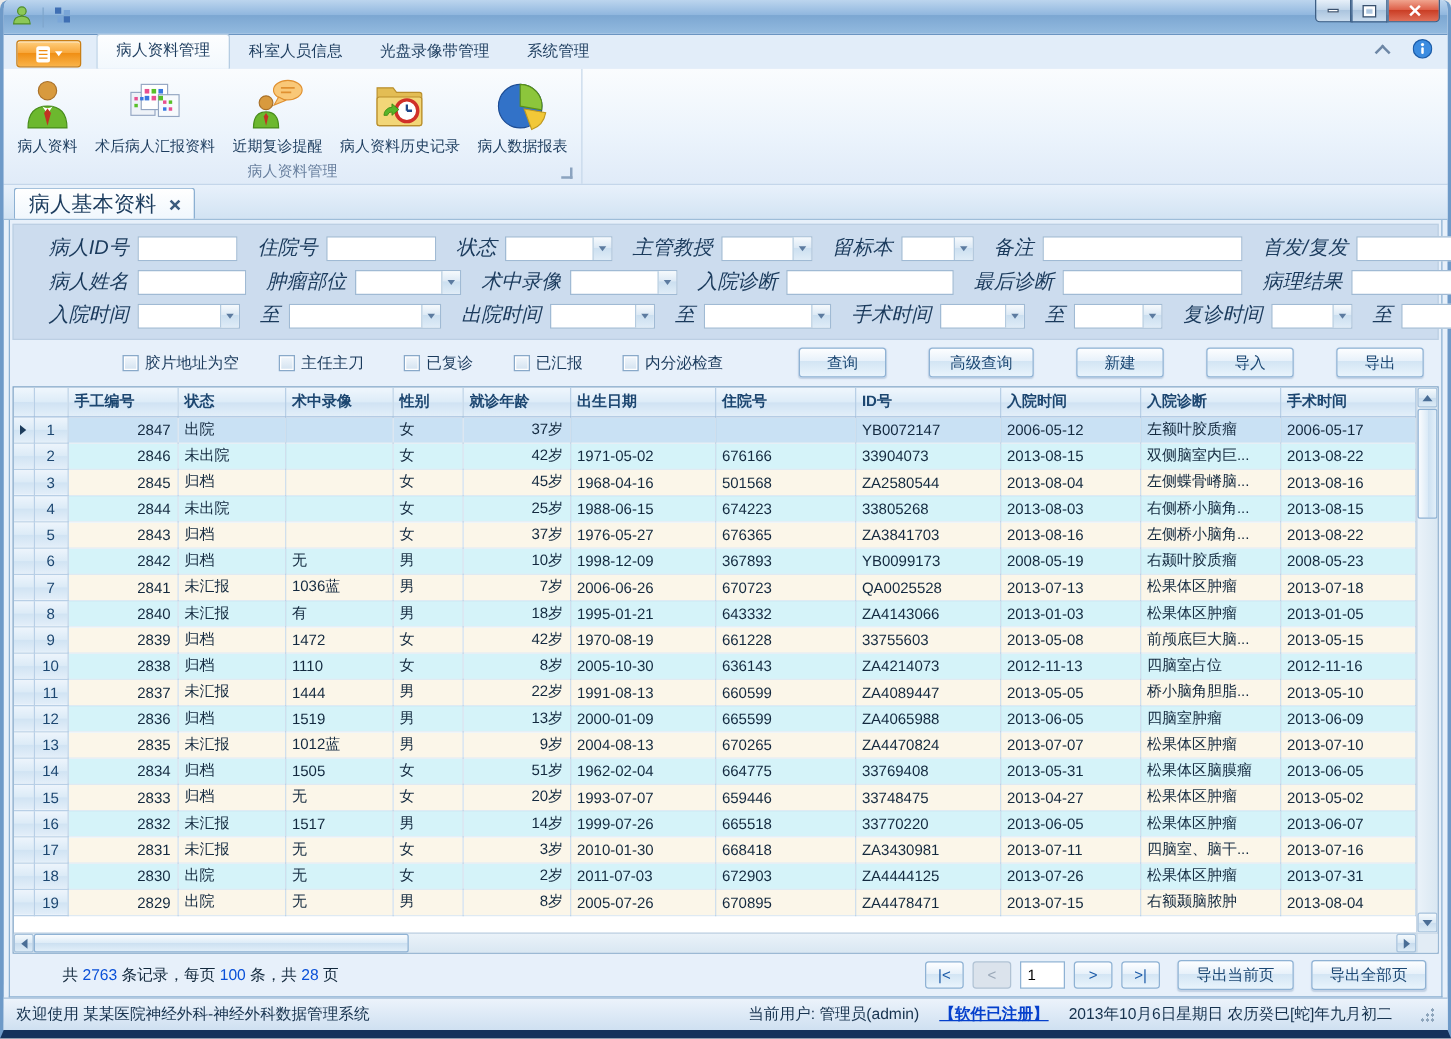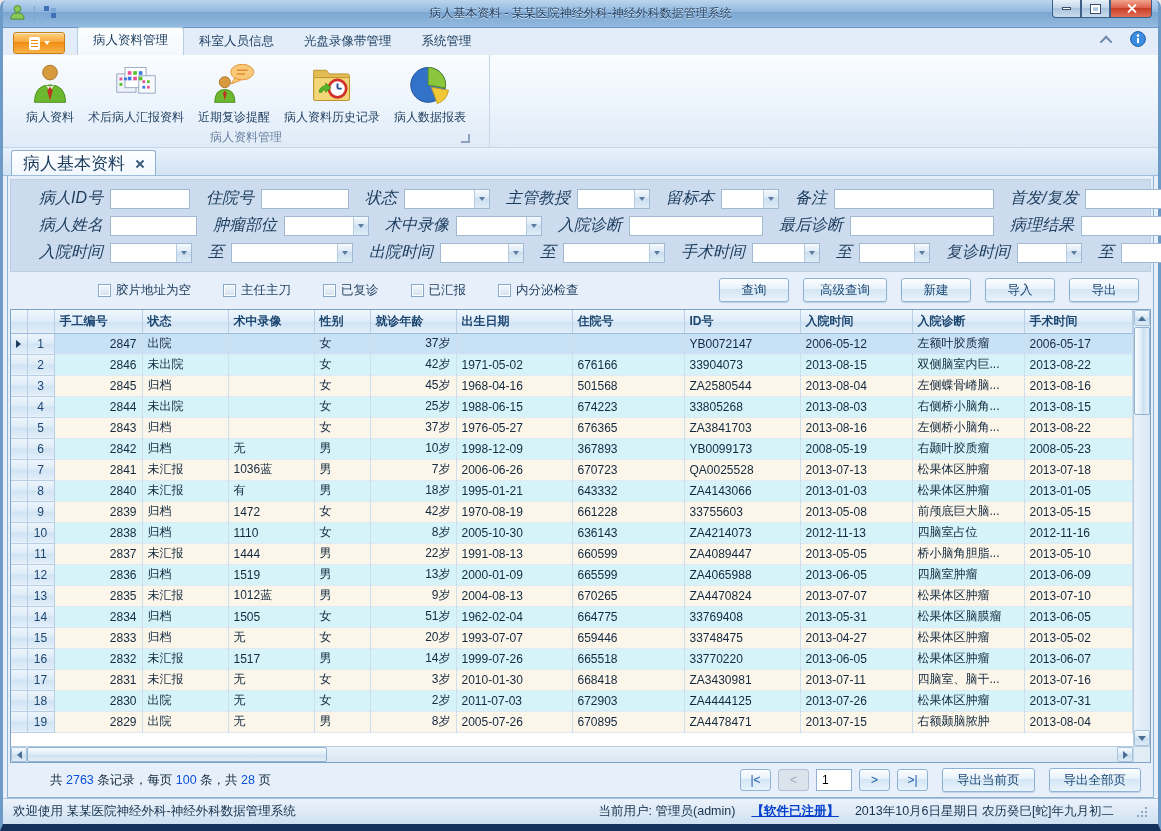--- a/index.html
+++ b/index.html
@@ -68,21 +68,21 @@
     border-radius:3px 3px 0 0; padding:4px 15px 6px 15px;
   }
   .ribbon-right { position:absolute; right:12px; bottom:5px; display:flex; align-items:center; gap:18px; }
   .chev { width:9px; height:9px; border-left:2px solid #6d87a6; border-top:2px solid #6d87a6; transform:rotate(45deg) translateY(2px); }
   
   .ribbon-body {
     height:93px; flex:none;
     background:linear-gradient(#fafcfe,#ecf4fc 55%,#e0ebf8);
     border-bottom:1px solid #c4d6ea; display:flex;
   }
-  .rb-group { display:flex; flex-direction:column; border-right:1px solid #c6d7ea; padding:0 16px; }
+  .rb-group { display:flex; flex-direction:column; border-right:1px solid #c6d7ea; padding:0 4px; }
   .rb-buttons { flex:1; display:flex; align-items:flex-start; padding-top:3px; }
   .rb-btn { display:flex; flex-direction:column; align-items:center; padding:2px 7px; border-radius:3px; }
   .rb-icon { height:48px; display:flex; align-items:center; }
   .rb-label { font-size:12px; color:#1c3c5e; margin-top:1px; white-space:nowrap; }
   .group-strip { height:19px; position:relative; display:flex; align-items:center; justify-content:center; }
   .group-label { font-size:12px; color:#69809f; }
   .launcher { position:absolute; right:3px; bottom:4px; width:9px; height:9px;
     border-right:2px solid #8ba3bf; border-bottom:2px solid #8ba3bf; }
   
   .doc-tabbar {
@@ -116,21 +116,21 @@
   
   .filter-row { display:flex; align-items:center; height:36px; padding:0 12px 0 88px; flex:none; }
   .cb { display:flex; align-items:center; margin-right:32px; }
   .cb-box { width:13px; height:13px; border:1px solid #89a9c9; margin-right:5px;
     background:linear-gradient(#f2f7fc,#d3e2f0); box-shadow:inset 0 0 0 1px #fff; }
   .cb-label { color:#1a3a5c; font-size:12.5px; }
   .action-btns { margin-left:auto; display:flex; gap:14px; }
   .btn {
     height:24px; min-width:70px; padding:0 16px; border-radius:3px; border:1px solid #8fb2d4;
     background:linear-gradient(#fdfeff,#e7f1fa 45%,#d3e5f4 46%,#e9f4fc);
-    color:#1c4874; font-size:12.5px; font-family:Liberation Mono, monospace; box-shadow:0 1px 1px rgba(120,150,185,.35);
+    color:#1c4874; font-size:12.5px; font-family:Liberation Mono, monospace; box-shadow:0 1px 1px rgba(120,150,185,.35);margin-left:20px;
   }
   
   .grid-area { flex:1; display:flex; flex-direction:column; border:1px solid #7da2c6; background:#fff; margin-top:1px; min-height:0; }
   .grid-top { flex:1; display:flex; overflow:hidden; min-height:0; }
   .grid-tablewrap { flex:1; overflow:hidden; }
   table.grid { width:100%; border-collapse:collapse; table-layout:fixed; }
   .grid th {
     height:23px; font-weight:bold; text-align:left; padding:0 5px; font-size:12px; color:#1c4670;
     background:linear-gradient(#f0f7fd,#ddecf8 50%,#cfe2f3 51%,#e3eff9);
     border-right:1px solid #b8cfe6; border-bottom:1px solid #9dbcdb;
@@ -218,21 +218,20 @@
       <span class="tb-sep"></span>
       <span>
         <svg viewBox="0 0 14 14" width="14" height="14">
             <rect x="1" y="1" width="5" height="5" fill="#3f6fb4"></rect>
             <rect x="8" y="3" width="5" height="4" fill="#7aa6d8"></rect>
             <rect x="3" y="8" width="4" height="5" fill="#7aa6d8"></rect>
             <rect x="8" y="8" width="5" height="5" fill="#3f6fb4"></rect>
           </svg>
       </span>
     </div>
-    <div class="tb-title">病人基本资料 - 某某医院神经外科-神经外科数据管理系统</div>
     <div class="win-controls">
       <div class="winbtn first">
           <span class="glyph-min"></span>
         </div>
       <div class="winbtn">
           <span class="glyph-max"></span>
         </div>
       <div class="winbtn close">
           <span class="glyph-close"></span>
         </div>

